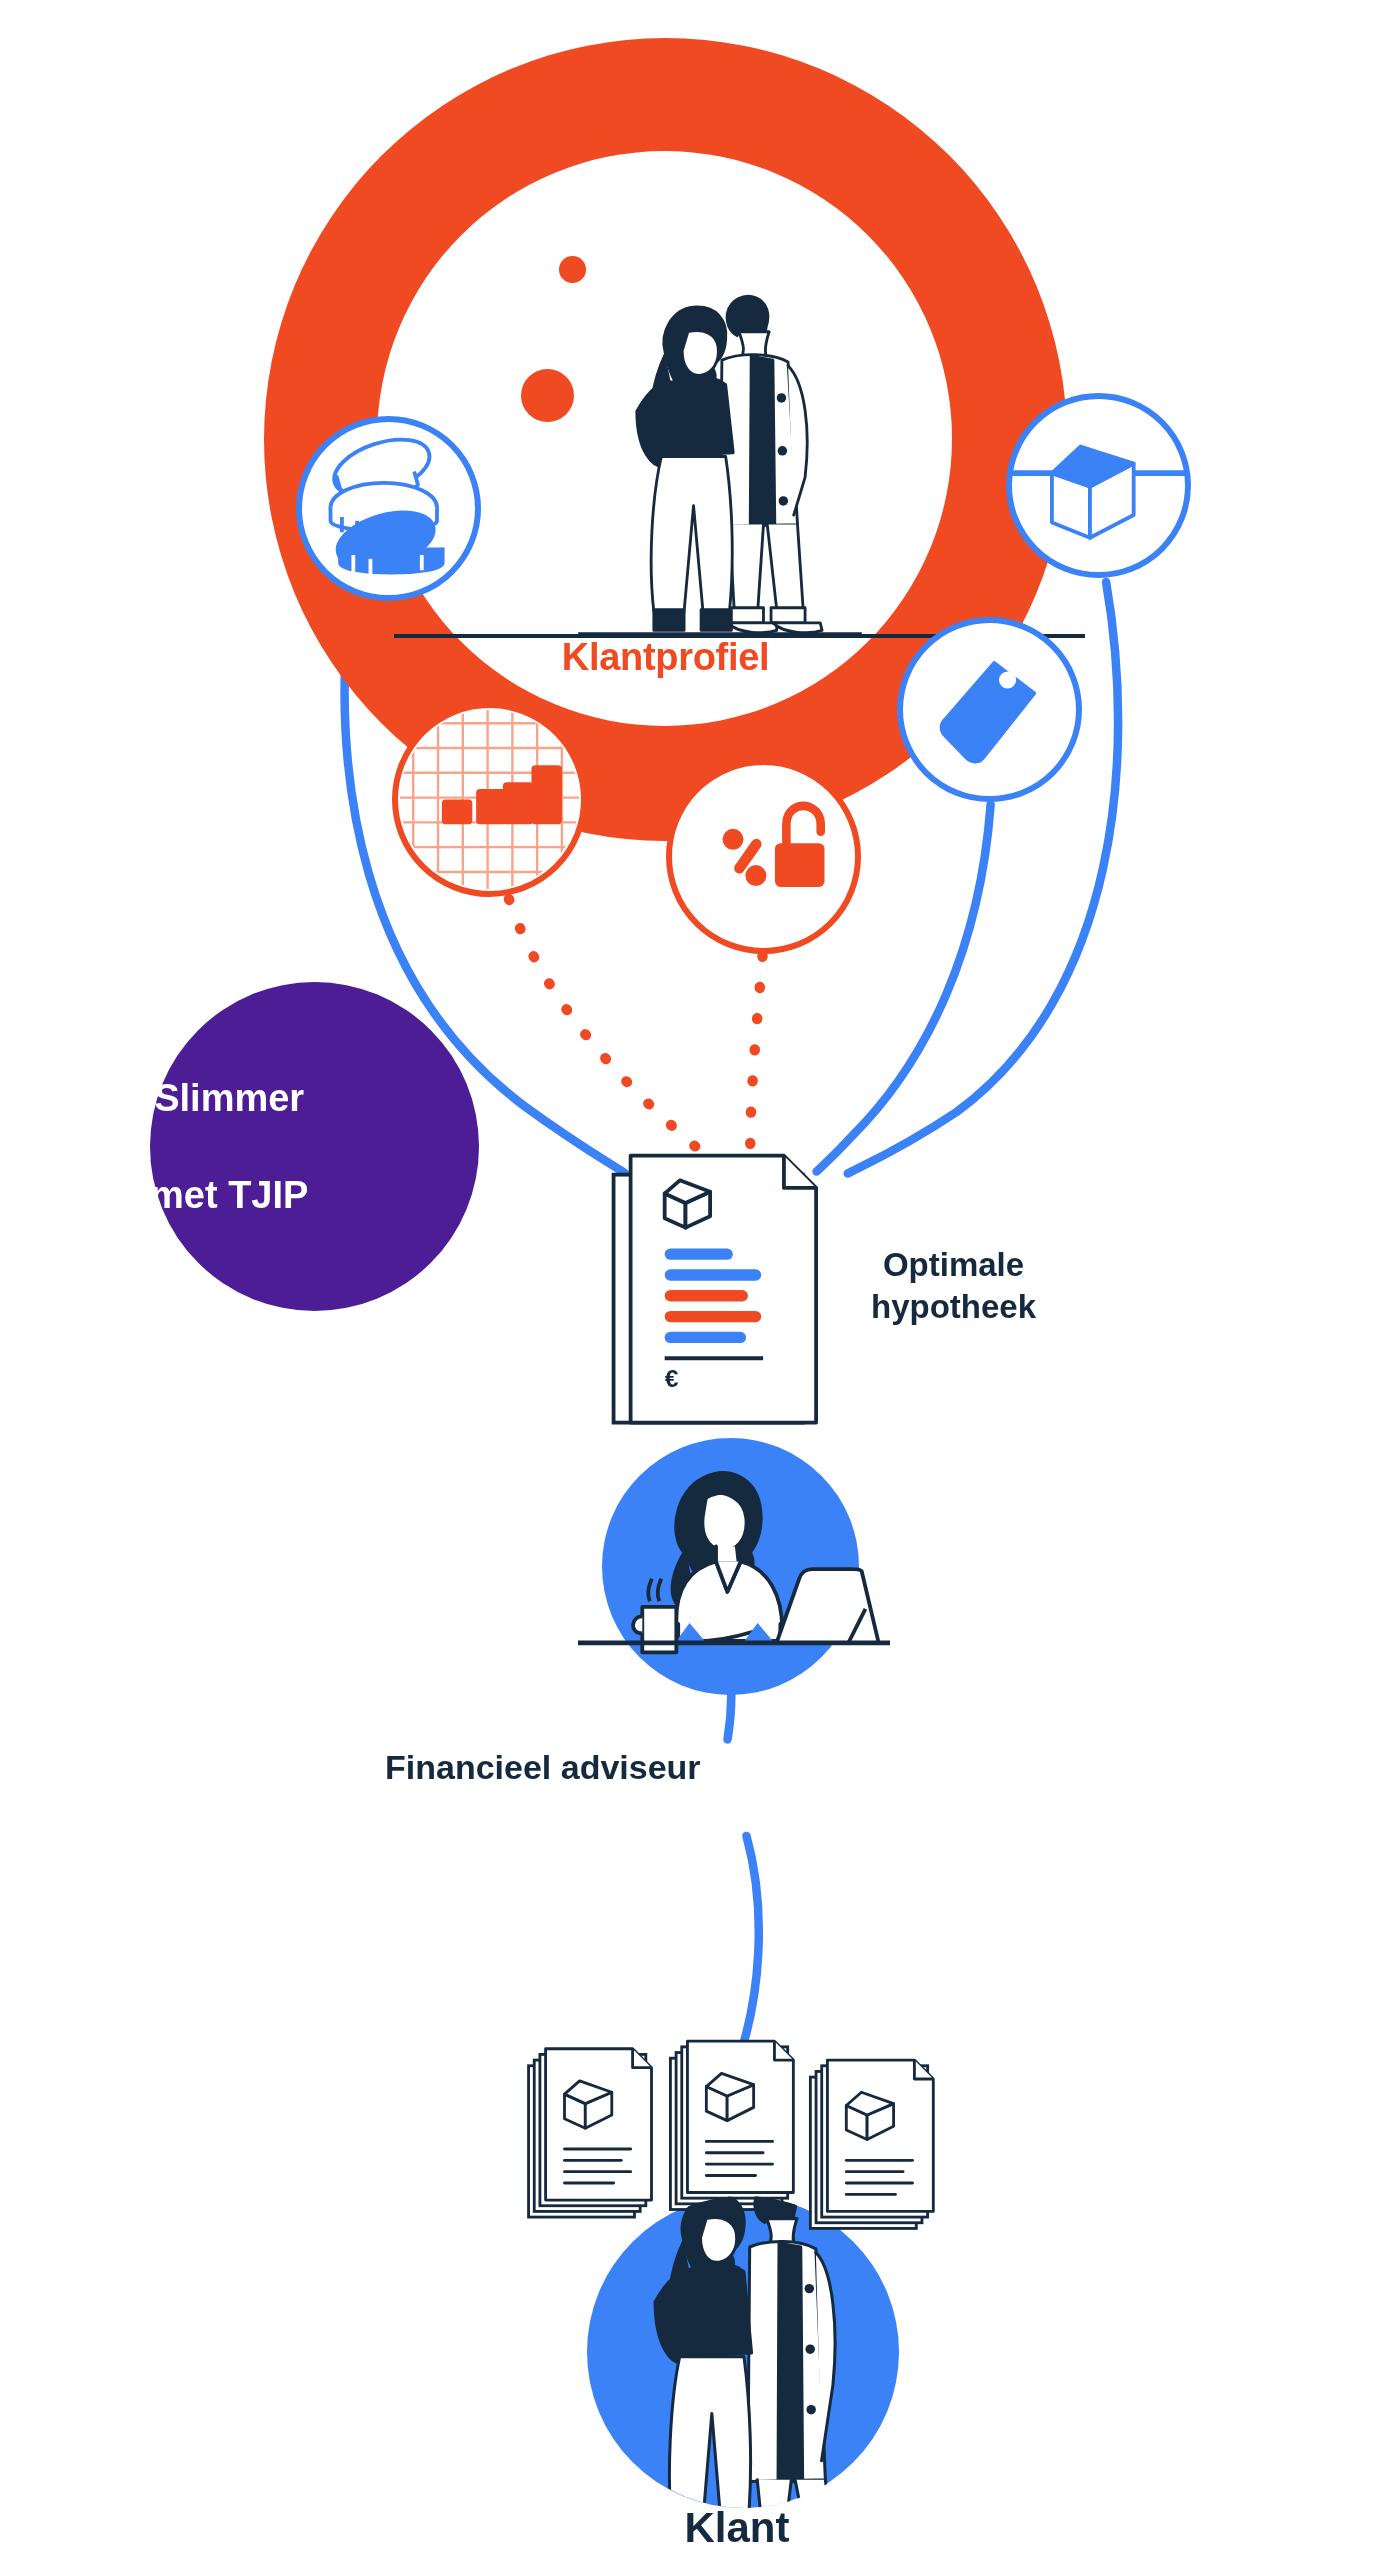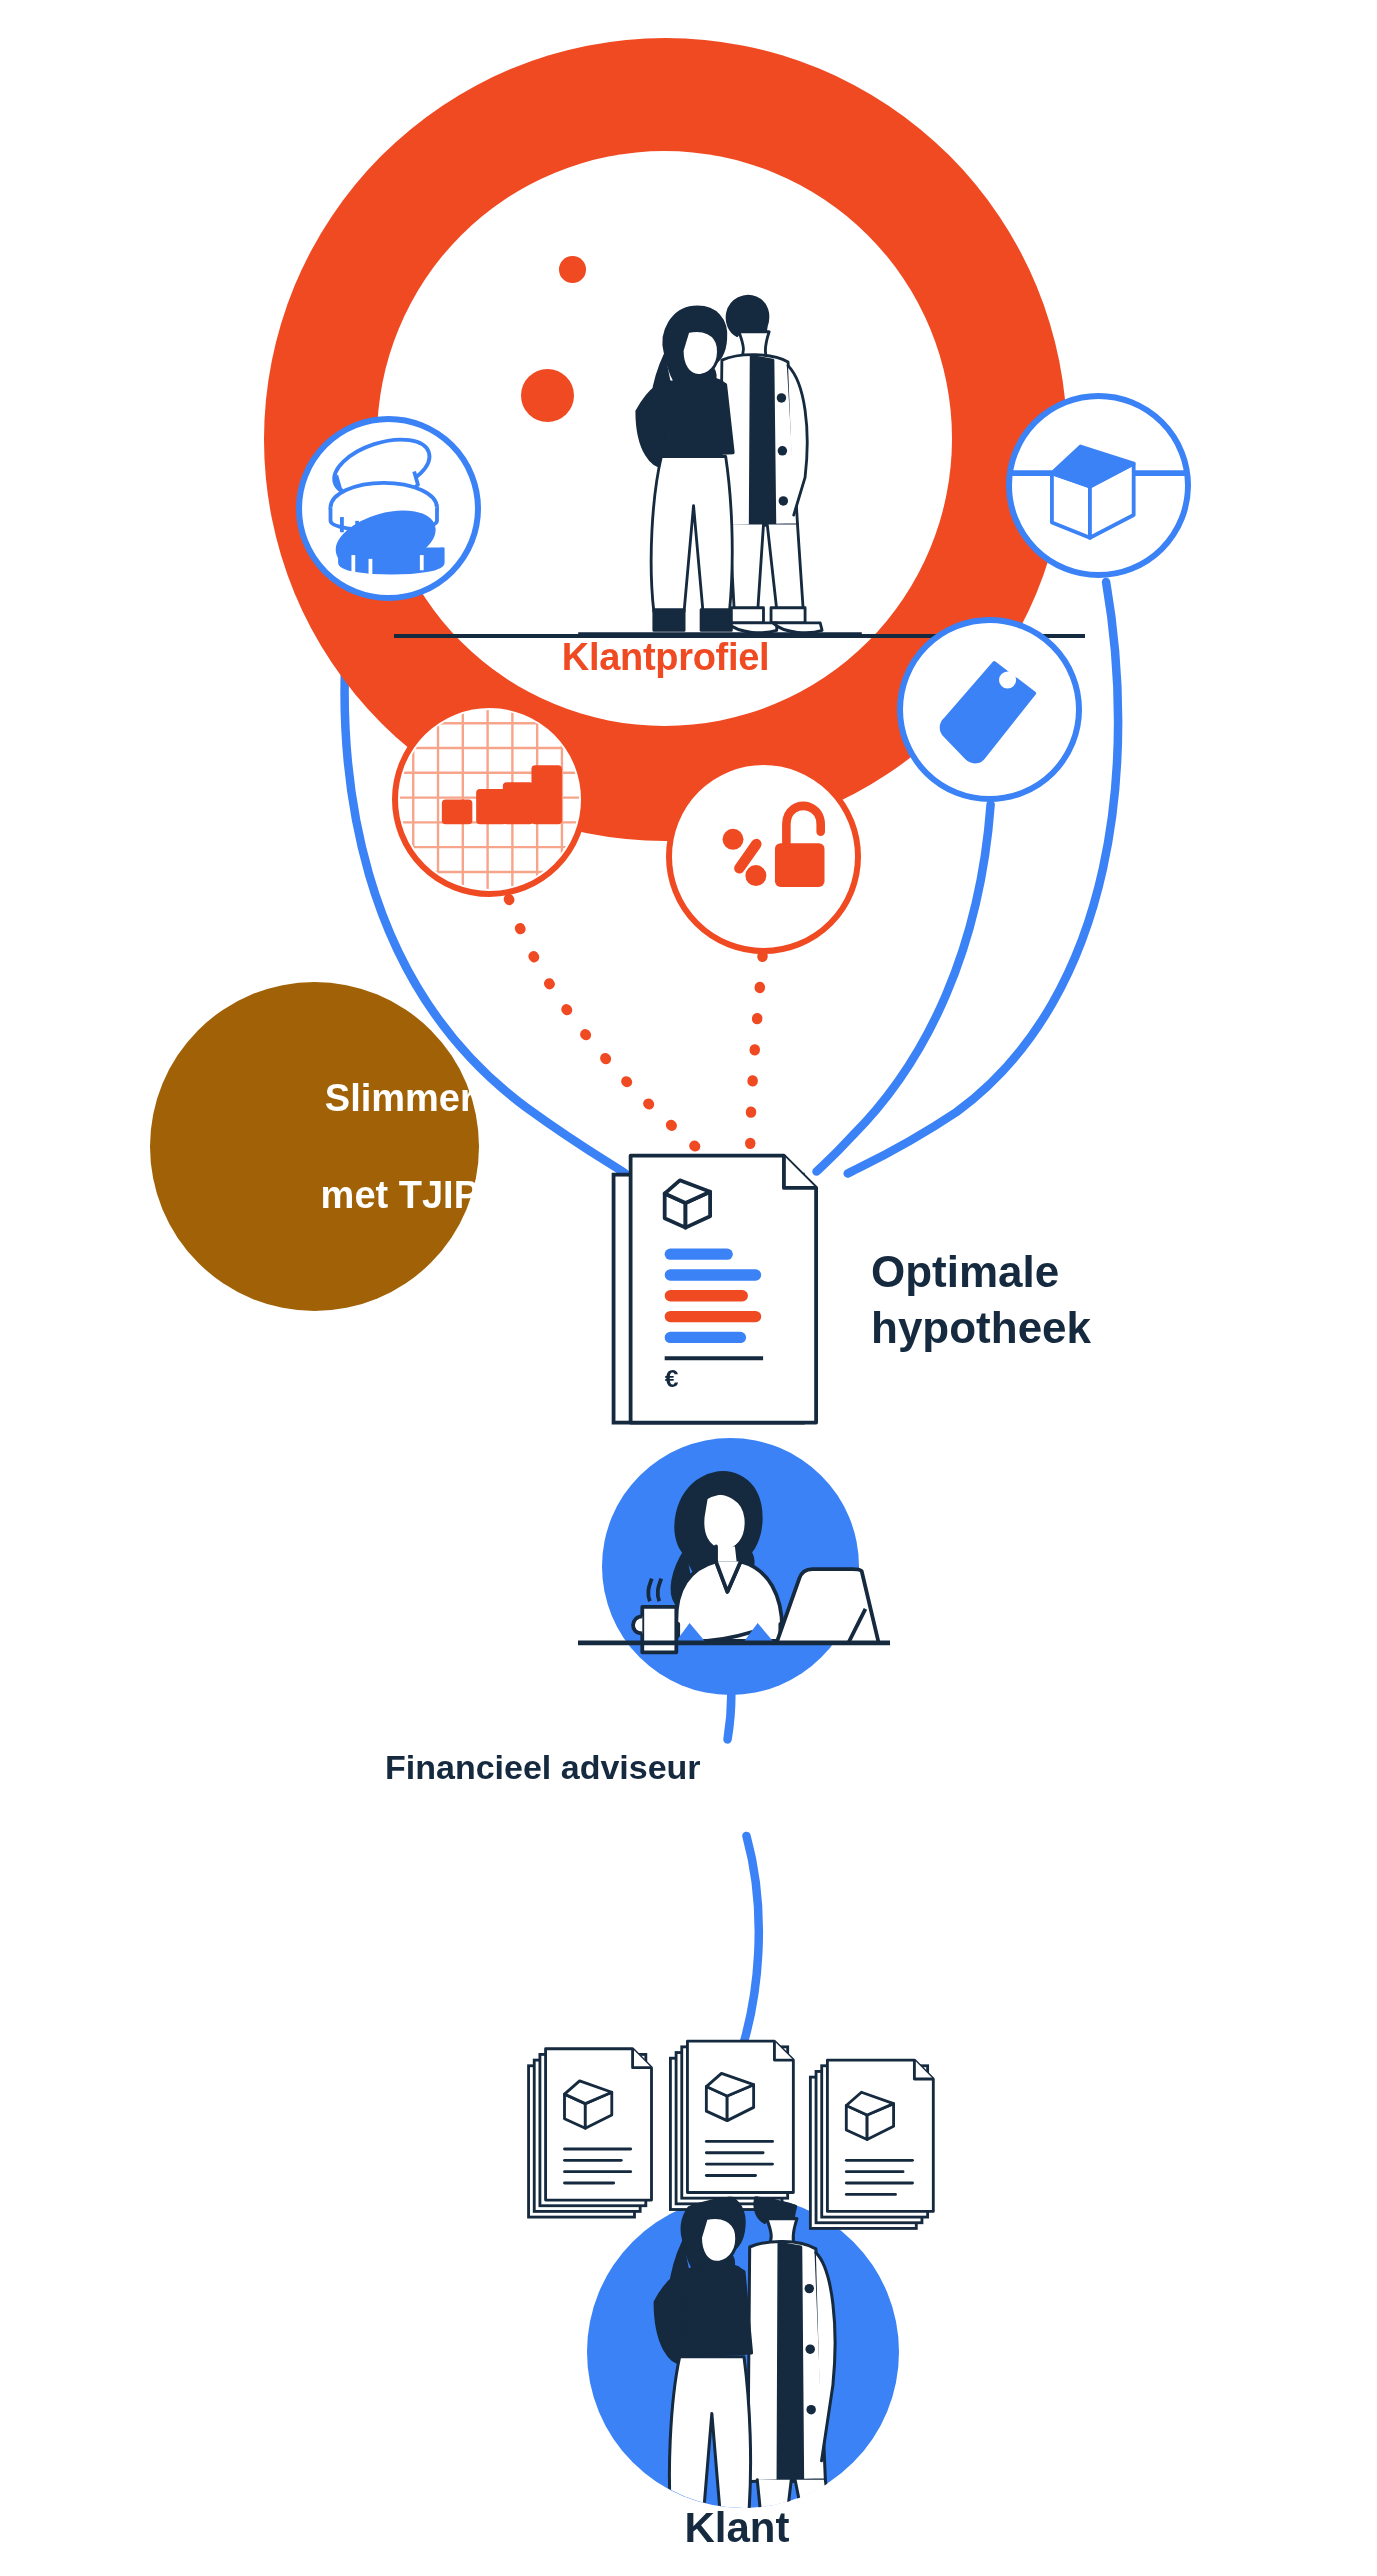--- a/index.html
+++ b/index.html
@@ -37,33 +37,33 @@
 
   .b-coins{left:248px;top:416px;width:185px;height:185px;}
   .b-house{left:958px;top:393px;width:185px;height:185px;}
   .b-tag  {left:849px;top:617px;width:185px;height:185px;}
   .b-chart{left:344px;top:702px;width:195px;height:195px;}
   .b-perc {left:618px;top:759px;width:195px;height:195px;}
 
   
   .tjip{
     left:102px;top:982px;width:329px;height:329px;border-radius:50%;
-    background:#a16207;display:flex;align-items:center;justify-content:flex-end;
+    background:#4c1d95;display:flex;align-items:center;justify-content:flex-start;
   }
   .tjip span{
     color:#ffffff;font-size:38px;font-weight:bold;line-height:1.28;
     text-align:center;display:block;
   }
 
   
   .doc-wrap{left:558px;top:1150px;width:265px;height:284px;}
 
   
   .lbl{color:#15293F;font-weight:bold;}
-  .lbl-optimale{left:823px;top:1244px;font-size:44px;line-height:1.28;}
+  .lbl-optimale{left:823px;top:1244px;font-size:33px;line-height:1.28;text-align:center;}
   .lbl-advies{left:337px;top:1746px;width:704px;text-align:left;font-size:34px;line-height:1.28;}
   .lbl-klant{left:337px;top:2504px;width:704px;text-align:center;font-size:42px;}
 
   
   .advisor-circle{left:554px;top:1438px;width:257px;height:257px;border-radius:50%;background:#3B82F6;}
   .advisor-art{left:530px;top:1429px;width:312px;height:284px;}
 
   
   .client-circle{left:539px;top:2196px;width:312px;height:312px;border-radius:50%;background:#3B82F6;}
   .client-art{left:516px;top:2177px;width:360px;height:350px;}

